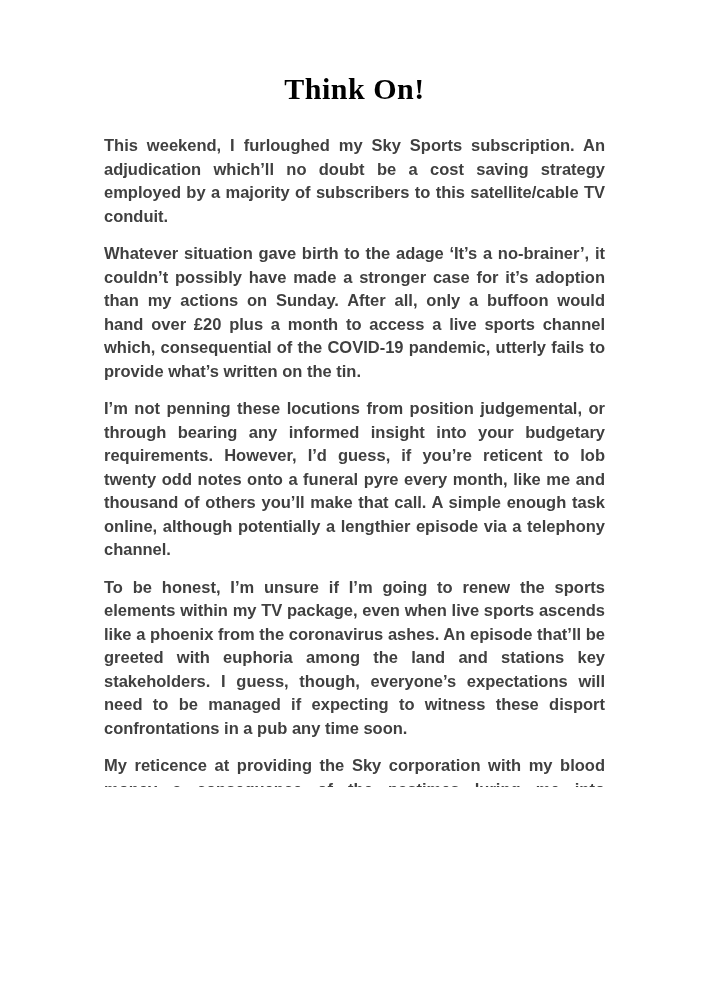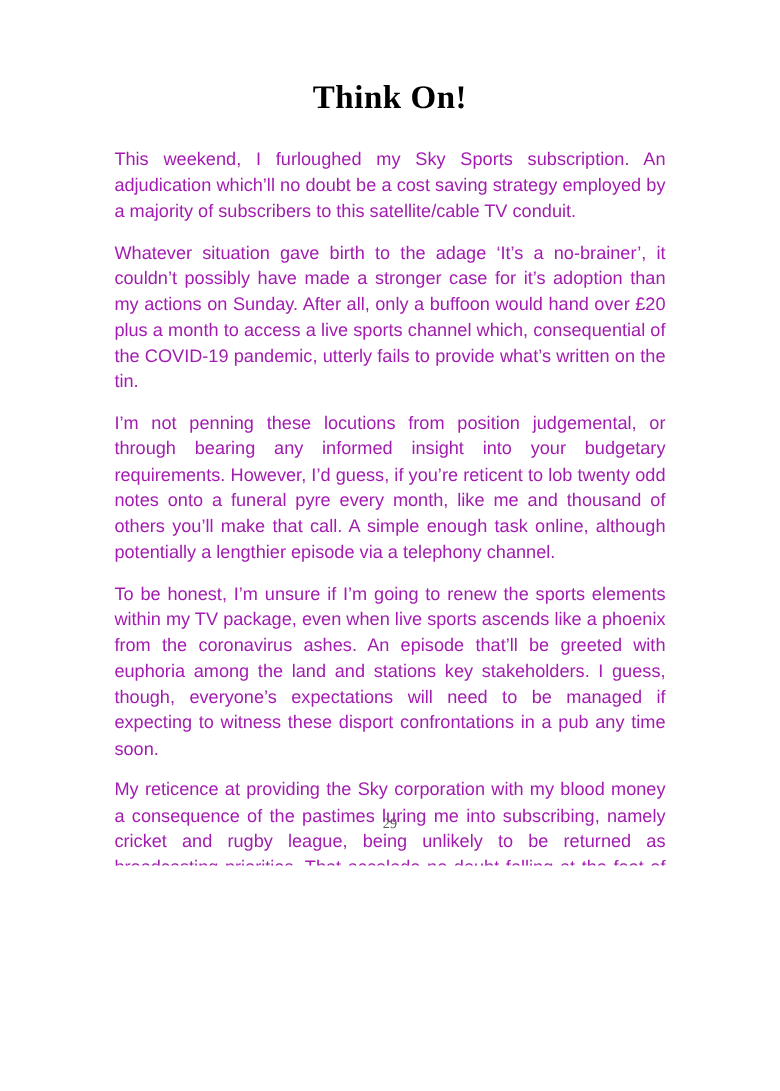--- a/index.html
+++ b/index.html
@@ -24,23 +24,24 @@
     line-height: 34px;
     color: #000000;
     text-align: center;
     margin: 0 0 28px 0;
     letter-spacing: 0.5px;
   }
   .body-text p {
     font-family: "Liberation Sans", sans-serif;
     font-size: 16.5px;
     line-height: 23.5px;
-    color: #a21caf;
+    color: #404040;
     text-align: justify;
     margin: 0 0 14px 0;
+    font-weight: bold;
   }
   .page-number {
     position: absolute;
     left: 0;
     right: 0;
     bottom: 30px;
     text-align: center;
     font-family: "Liberation Serif", serif;
     font-size: 13px;
     color: #555555;
@@ -51,14 +52,13 @@
 
 <div class="page">
   <h1 class="title">Think On!</h1>
   <div class="body-text">
     <p>This weekend, I furloughed my Sky Sports subscription. An adjudication which’ll no doubt be a cost saving strategy employed by a majority of subscribers to this satellite/cable TV conduit.</p>
     <p>Whatever situation gave birth to the adage ‘It’s a no-brainer’, it couldn’t possibly have made a stronger case for it’s adoption than my actions on Sunday. After all, only a buffoon would hand over £20 plus a month to access a live sports channel which, consequential of the COVID-19 pandemic, utterly fails to provide what’s written on the tin.</p>
     <p>I’m not penning these locutions from position judgemental, or through bearing any informed insight into your budgetary requirements. However, I’d guess, if you’re reticent to lob twenty odd notes onto a funeral pyre every month, like me and thousand of others you’ll make that call. A simple enough task online, although potentially a lengthier episode via a telephony channel.</p>
     <p>To be honest, I’m unsure if I’m going to renew the sports elements within my TV package, even when live sports ascends like a phoenix from the coronavirus ashes. An episode that’ll be greeted with euphoria among the land and stations key stakeholders. I guess, though, everyone’s expectations will need to be managed if expecting to witness these disport confrontations in a pub any time soon.</p>
     <p>My reticence at providing the Sky corporation with my blood money a consequence of the pastimes luring me into subscribing, namely cricket and rugby league, being unlikely to be returned as broadcasting priorities. That accolade no doubt falling at the feet of football and horse racing.</p>
   </div>
-  <div class="page-number">29</div>
 </div>
 
 </body></html>

